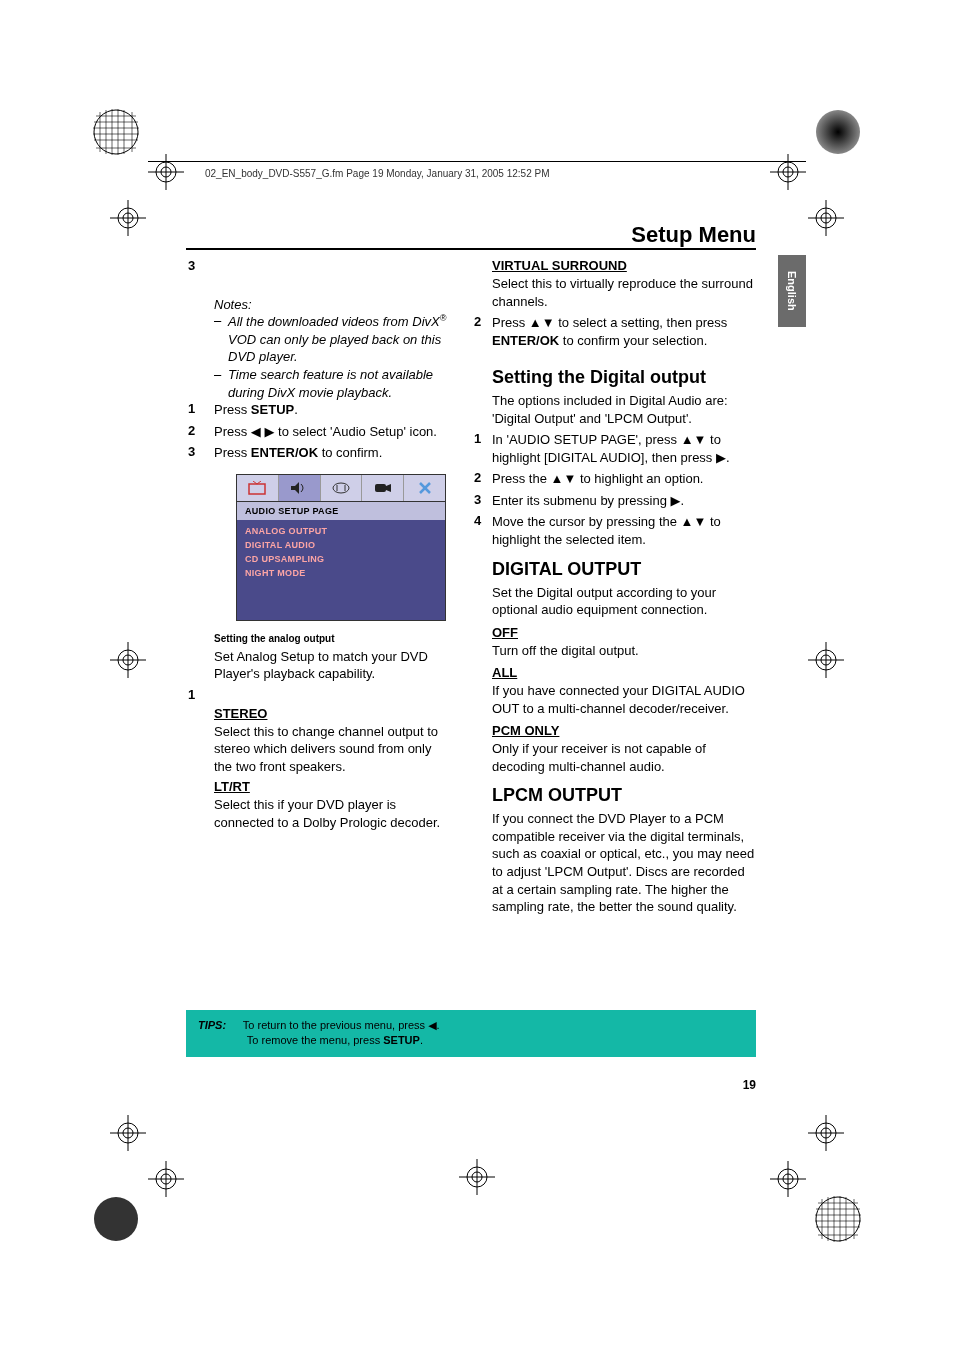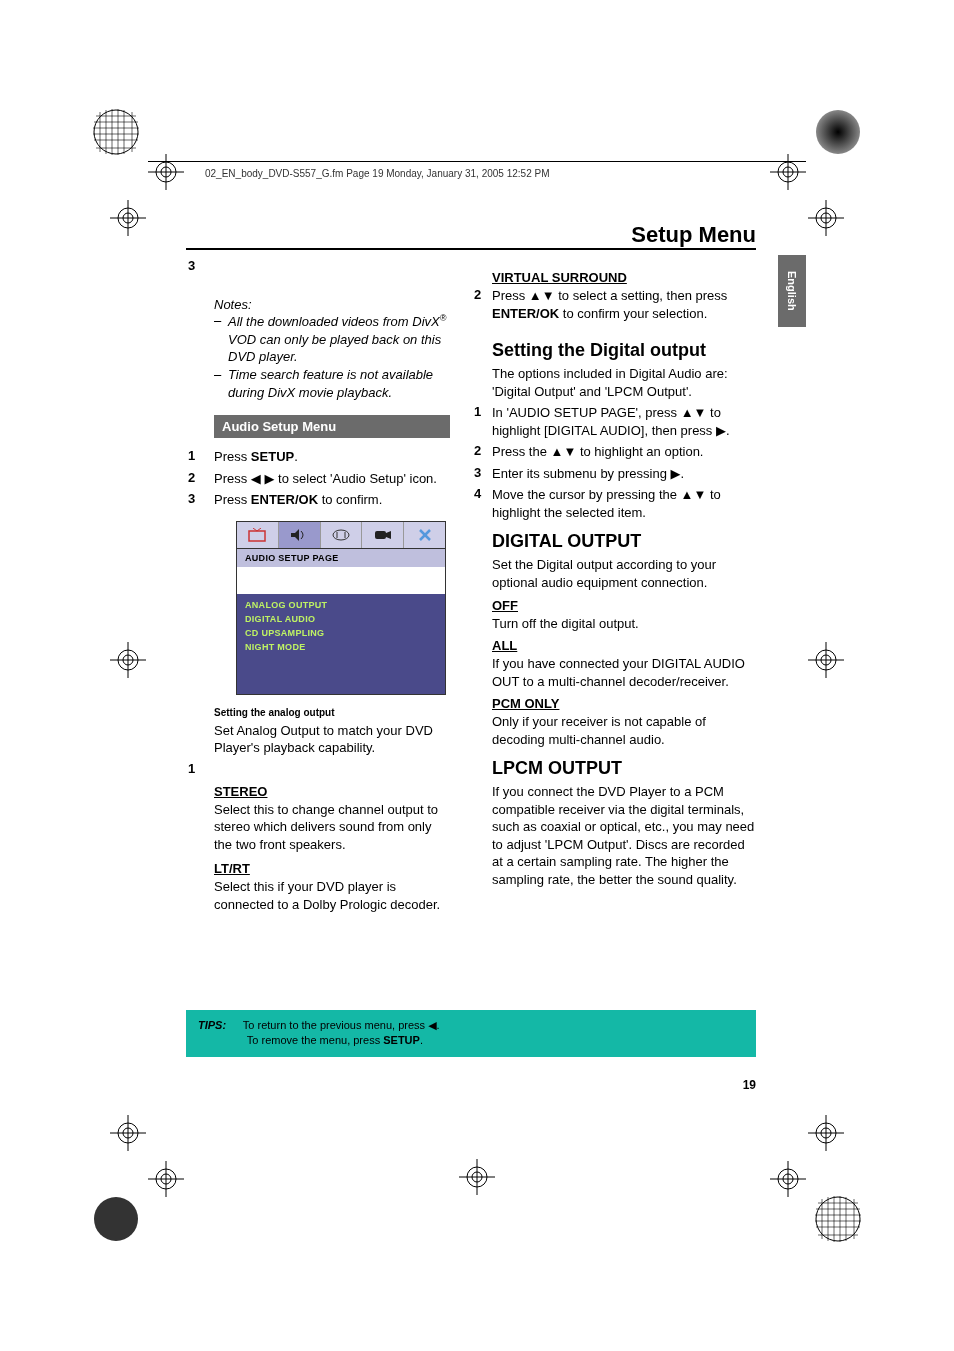--- a/index.html
+++ b/index.html
@@ -140,23 +140,22 @@
   .menu-tab:last-child { border-right: none; }
   .menu-title {
     font-size: 9px;
     font-weight: bold;
     padding: 4px 8px;
     background: #bfbfdd;
     letter-spacing: 0.3px;
   }
   .menu-items {
     background: #4a4a8a;
-    color: #bef264;
+    color: #fca5a5;
     padding: 4px 0 40px 0;
-    margin-top: 27px;
   }
   .menu-item {
     font-size: 9px;
     font-weight: bold;
     padding: 2px 8px;
     letter-spacing: 0.3px;
   }
   .sub-head {
     font-weight: bold;
     margin: 10px 0 4px 28px;
@@ -172,21 +171,21 @@
     line-height: 1.35;
     margin-bottom: 4px;
   }
   .body-text-col2 {
     line-height: 1.35;
     margin-bottom: 4px;
   }
   .opt-head {
     font-weight: bold;
     text-decoration: underline;
-    margin: 8px 0 2px 28px;
+    margin: 0 0 2px 28px;
   }
   .opt-head-col2 {
     font-weight: bold;
     text-decoration: underline;
     margin: 6px 0 2px 0;
   }
   .tips-box {
     position: absolute;
     left: 186px;
     right: 198px;
@@ -386,21 +385,20 @@
     <div class="notes-head">Notes:</div>
     <div class="note-item">
       <div class="note-dash">–</div>
       <div><span>All the downloaded videos from DivX</span><span class="sup">®</span><span> VOD can only be played back on this DVD player.</span></div>
     </div>
     <div class="note-item">
       <div class="note-dash">–</div>
       <div>Time search feature is not available during DivX movie playback.</div>
     </div>
 
-    <div class="section-bar">Audio Setup Menu</div>
 
     <div class="num-item">
       <div class="num">1</div>
       <div class="num-body"><span>Press </span><b>SETUP</b><span>.</span></div>
     </div>
     <div class="num-item">
       <div class="num">2</div>
       <div class="num-body"><span>Press </span><span class="tri">◀ ▶</span><span> to select 'Audio Setup' icon.</span></div>
     </div>
     <div class="num-item">
@@ -445,35 +443,36 @@
       <div class="menu-title">AUDIO SETUP PAGE</div>
       <div class="menu-items">
         <div class="menu-item">ANALOG OUTPUT</div>
         <div class="menu-item">DIGITAL AUDIO</div>
         <div class="menu-item">CD UPSAMPLING</div>
         <div class="menu-item">NIGHT MODE</div>
       </div>
     </div>
 
     <div class="sub-head">Setting the analog output</div>
-    <div class="body-text">Set Analog Output to match your DVD Player's playback capability.</div>
+    <div class="body-text">Set Analog Setup to match your DVD Player's playback capability.</div>
 
     <div class="num-item">
       <div class="num">1</div>
     </div>
 
     <div class="opt-head">STEREO</div>
     <div class="body-text">Select this to change channel output to stereo which delivers sound from only the two front speakers.</div>
 
     <div class="opt-head">LT/RT</div>
     <div class="body-text">Select this if your DVD player is connected to a Dolby Prologic decoder.</div>
   </div>
 
   <div class="column" style="padding-left:18px">
-    <div class="opt-head-col2" style="margin-top:12px">VIRTUAL SURROUND</div>
+    <div class="opt-head-col2" style="margin-top:0">VIRTUAL SURROUND</div>
+    <div class="body-text-col2">Select this to virtually reproduce the surround channels.</div>
 
     <div class="num-item-col2">
       <div class="num-col2">2</div>
       <div class="num-body"><span>Press </span><span class="tri">▲▼</span><span> to select a setting, then press </span><b>ENTER/OK</b><span> to confirm your selection.</span></div>
     </div>
 
     <div class="sub-head-col2" style="margin-top:18px">Setting the Digital output</div>
     <div class="body-text-col2">The options included in Digital Audio are: 'Digital Output' and 'LPCM Output'.</div>
 
     <div class="num-item-col2">

